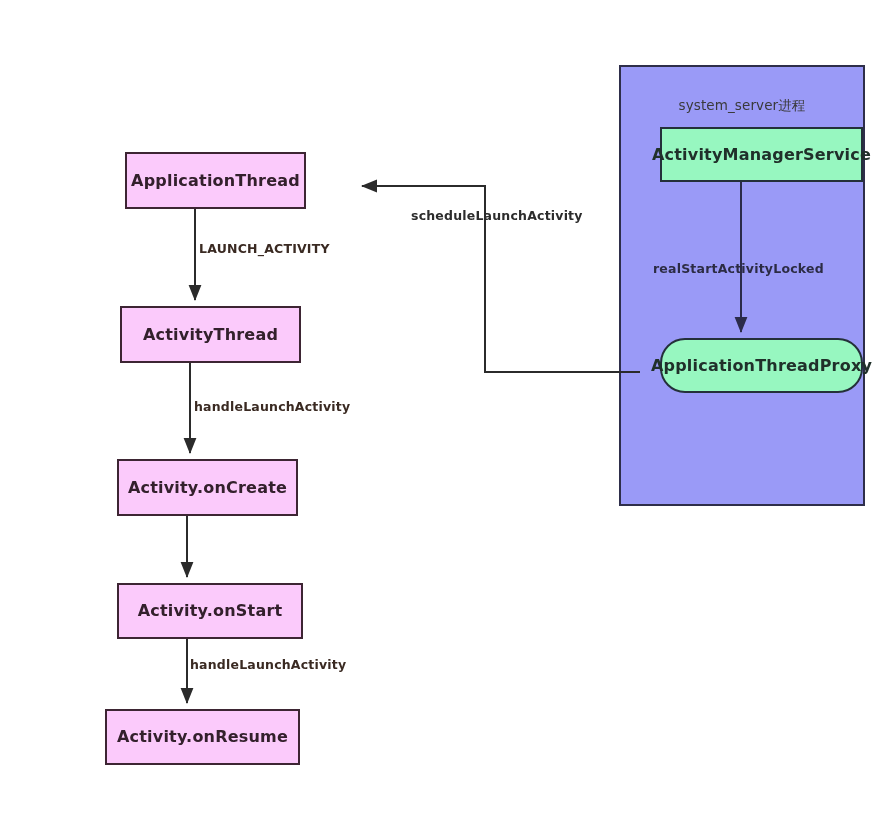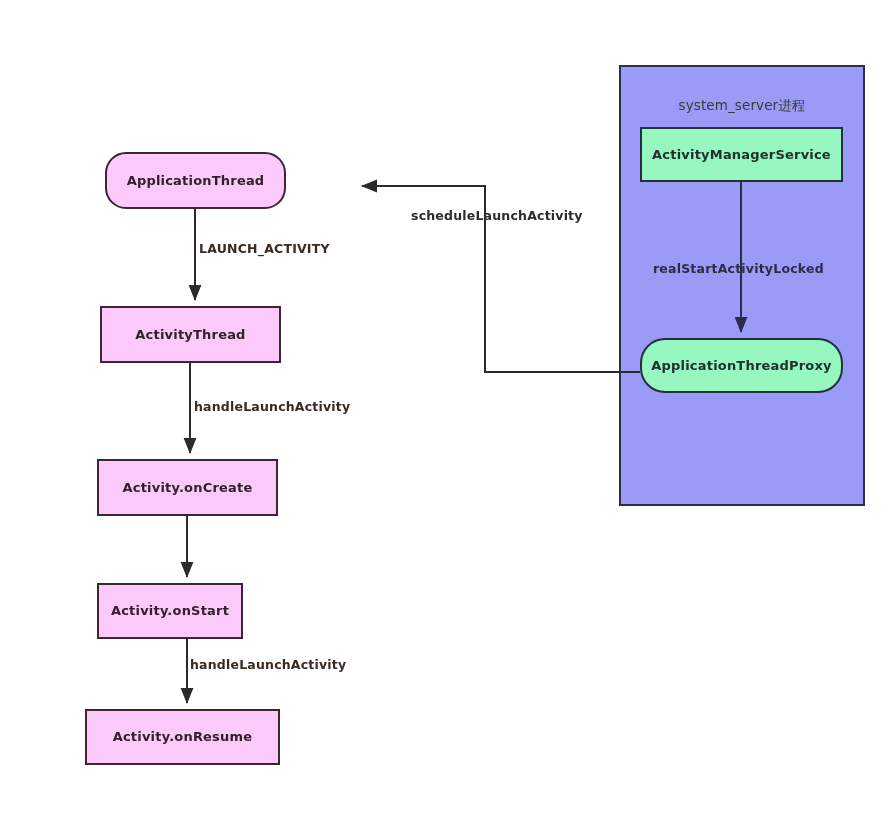--- a/index.html
+++ b/index.html
@@ -59,25 +59,26 @@
   #system-server-process .process-title { top: 30px; }
 
   
   .node {
     position: absolute;
     box-sizing: border-box;
     display: flex;
     align-items: center;
     justify-content: center;
     border: 2px solid #3d2b36;
-    font-size: 13px;
+    font-size: 16px;
     font-weight: bold;
     letter-spacing: 0.2px;
     text-align: center;
     line-height: 1.2;
+    margin-left: 20px;
   }
   .node.pink {
     background: #fbcafb;
     border-color: #3d2533;
     color: #33202c;
   }
   .node.green {
     background: #97f7c0;
     border-color: #24303a;
     color: #20302a;
@@ -132,33 +133,33 @@
 
     <line x1="187" y1="516" x2="187" y2="577" stroke="#2b2b2b" stroke-width="2" marker-end="url(#arrowhead)"></line>
 
     <line x1="187" y1="639" x2="187" y2="703" stroke="#2b2b2b" stroke-width="2" marker-end="url(#arrowhead)"></line>
 
     <line x1="741" y1="182" x2="741" y2="332" stroke="#2b2b4a" stroke-width="2" marker-end="url(#arrowhead-dark)"></line>
 
     <polyline points="640,372 485,372 485,186 362,186" fill="none" stroke="#2b2b2b" stroke-width="2" marker-end="url(#arrowhead)"></polyline>
   </svg>
 
-  <div class="node pink" id="application-thread" style="left:105px; top:152px; width:181px; height:57px;border-radius:21px;">
+  <div class="node pink" id="application-thread" style="left:105px; top:152px; width:181px; height:57px;">
     <span>ApplicationThread</span>
   </div>
 
   <div class="node pink" id="activity-thread" style="left:100px; top:306px; width:181px; height:57px;">
     <span>ActivityThread</span>
   </div>
 
   <div class="node pink" id="activity-oncreate" style="left:97px; top:459px; width:181px; height:57px;">
     <span>Activity.onCreate</span>
   </div>
 
-  <div class="node pink" id="activity-onstart" style="left:97px; top:583px; width:146px; height:56px;">
+  <div class="node pink" id="activity-onstart" style="left:97px; top:583px; width:186px; height:56px;">
     <span>Activity.onStart</span>
   </div>
 
   <div class="node pink" id="activity-onresume" style="left:85px; top:709px; width:195px; height:56px;">
     <span>Activity.onResume</span>
   </div>
 
   <div class="node green" id="activity-manager-service" style="left:640px; top:127px; width:203px; height:55px;">
     <span>ActivityManagerService</span>
   </div>

